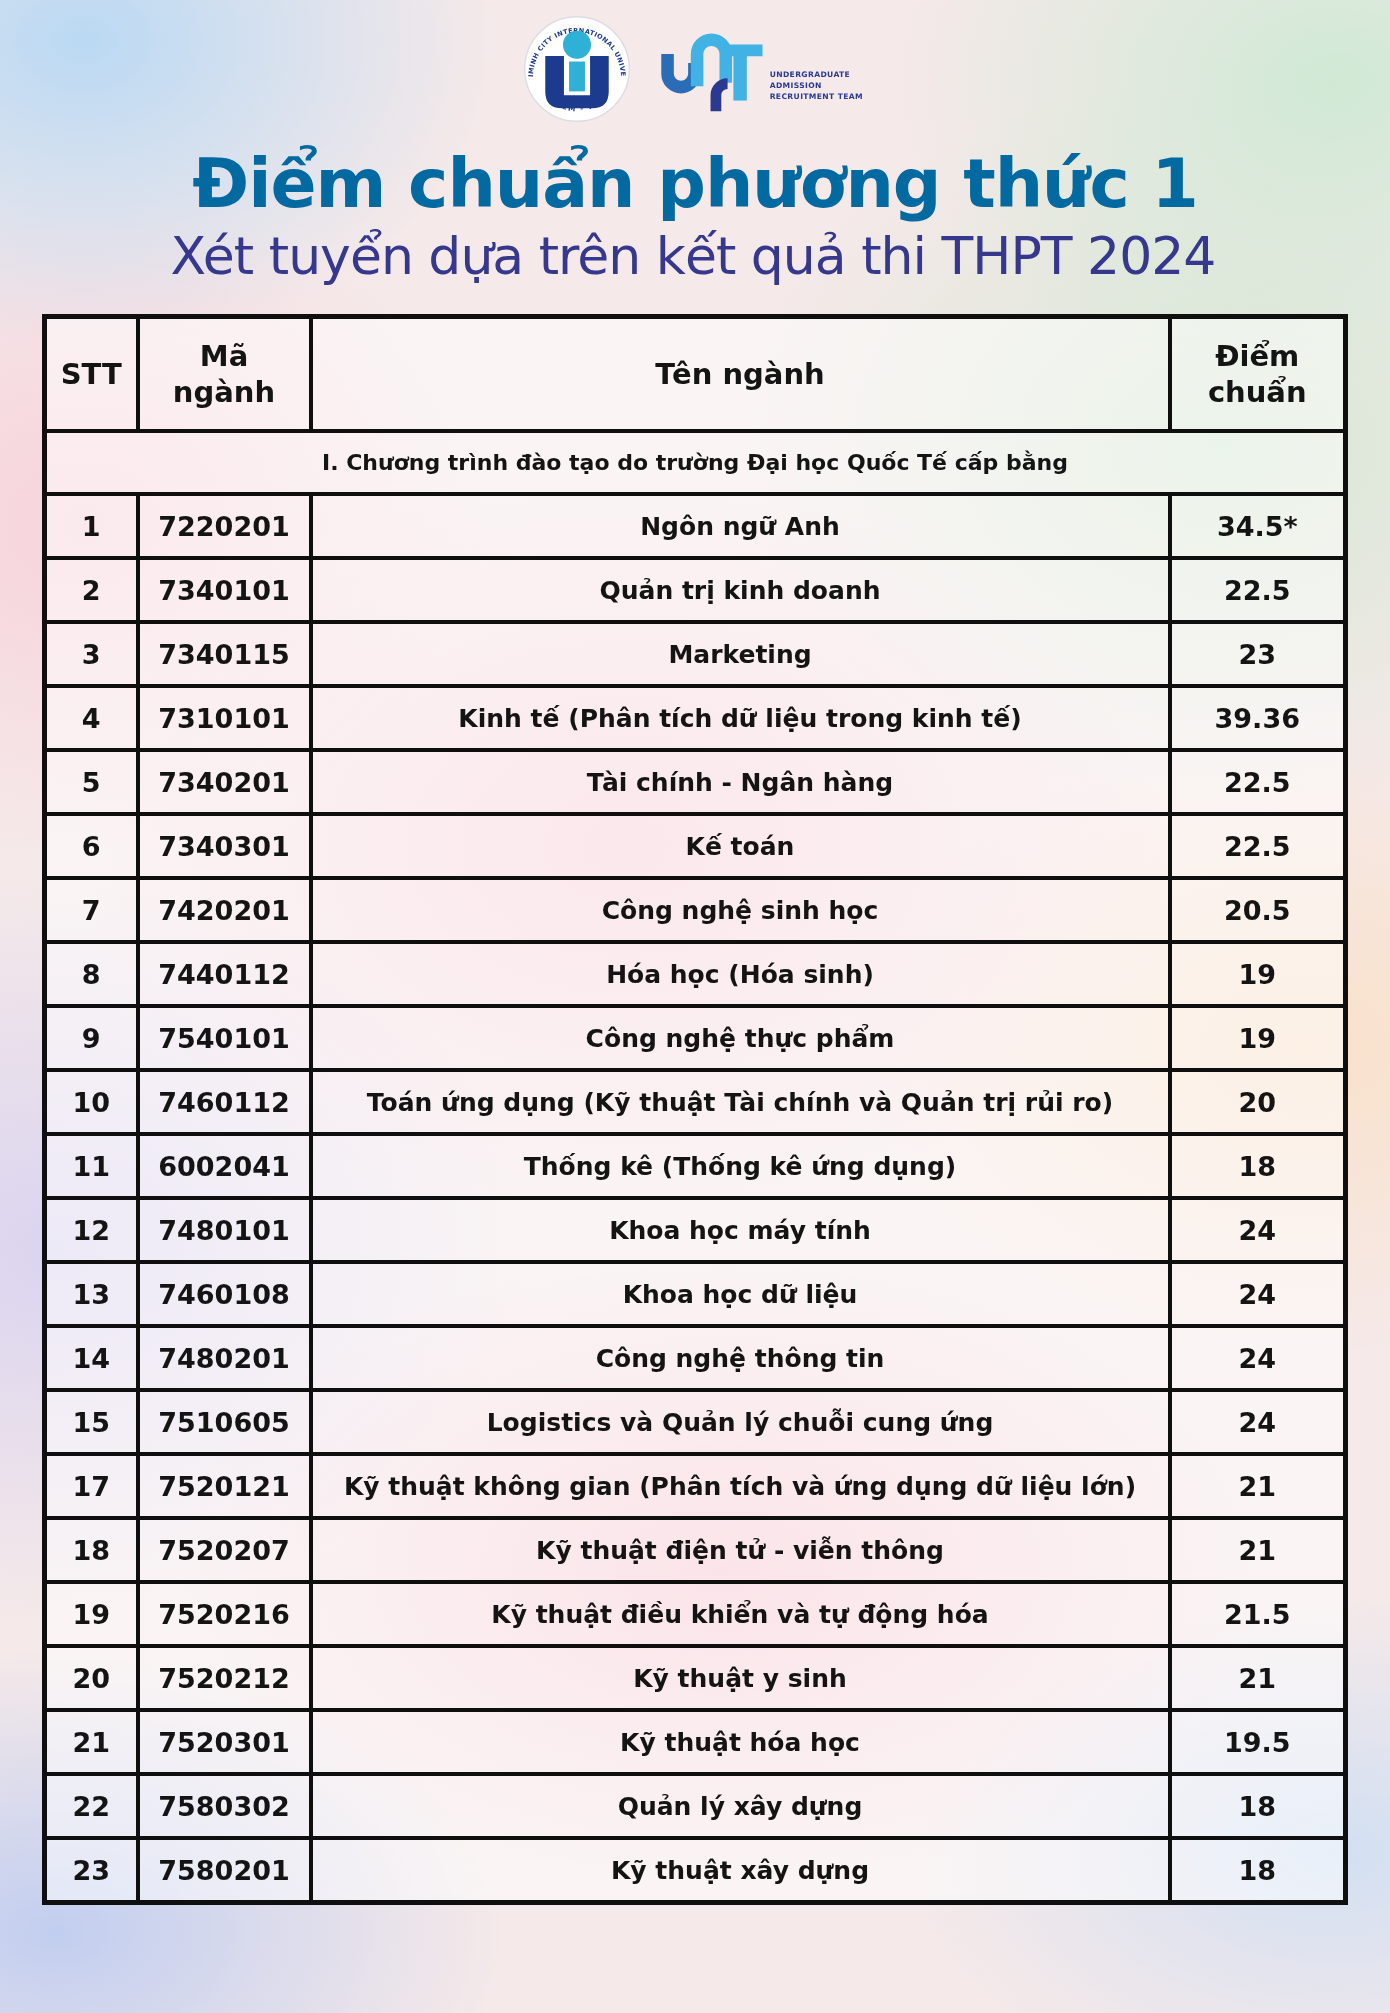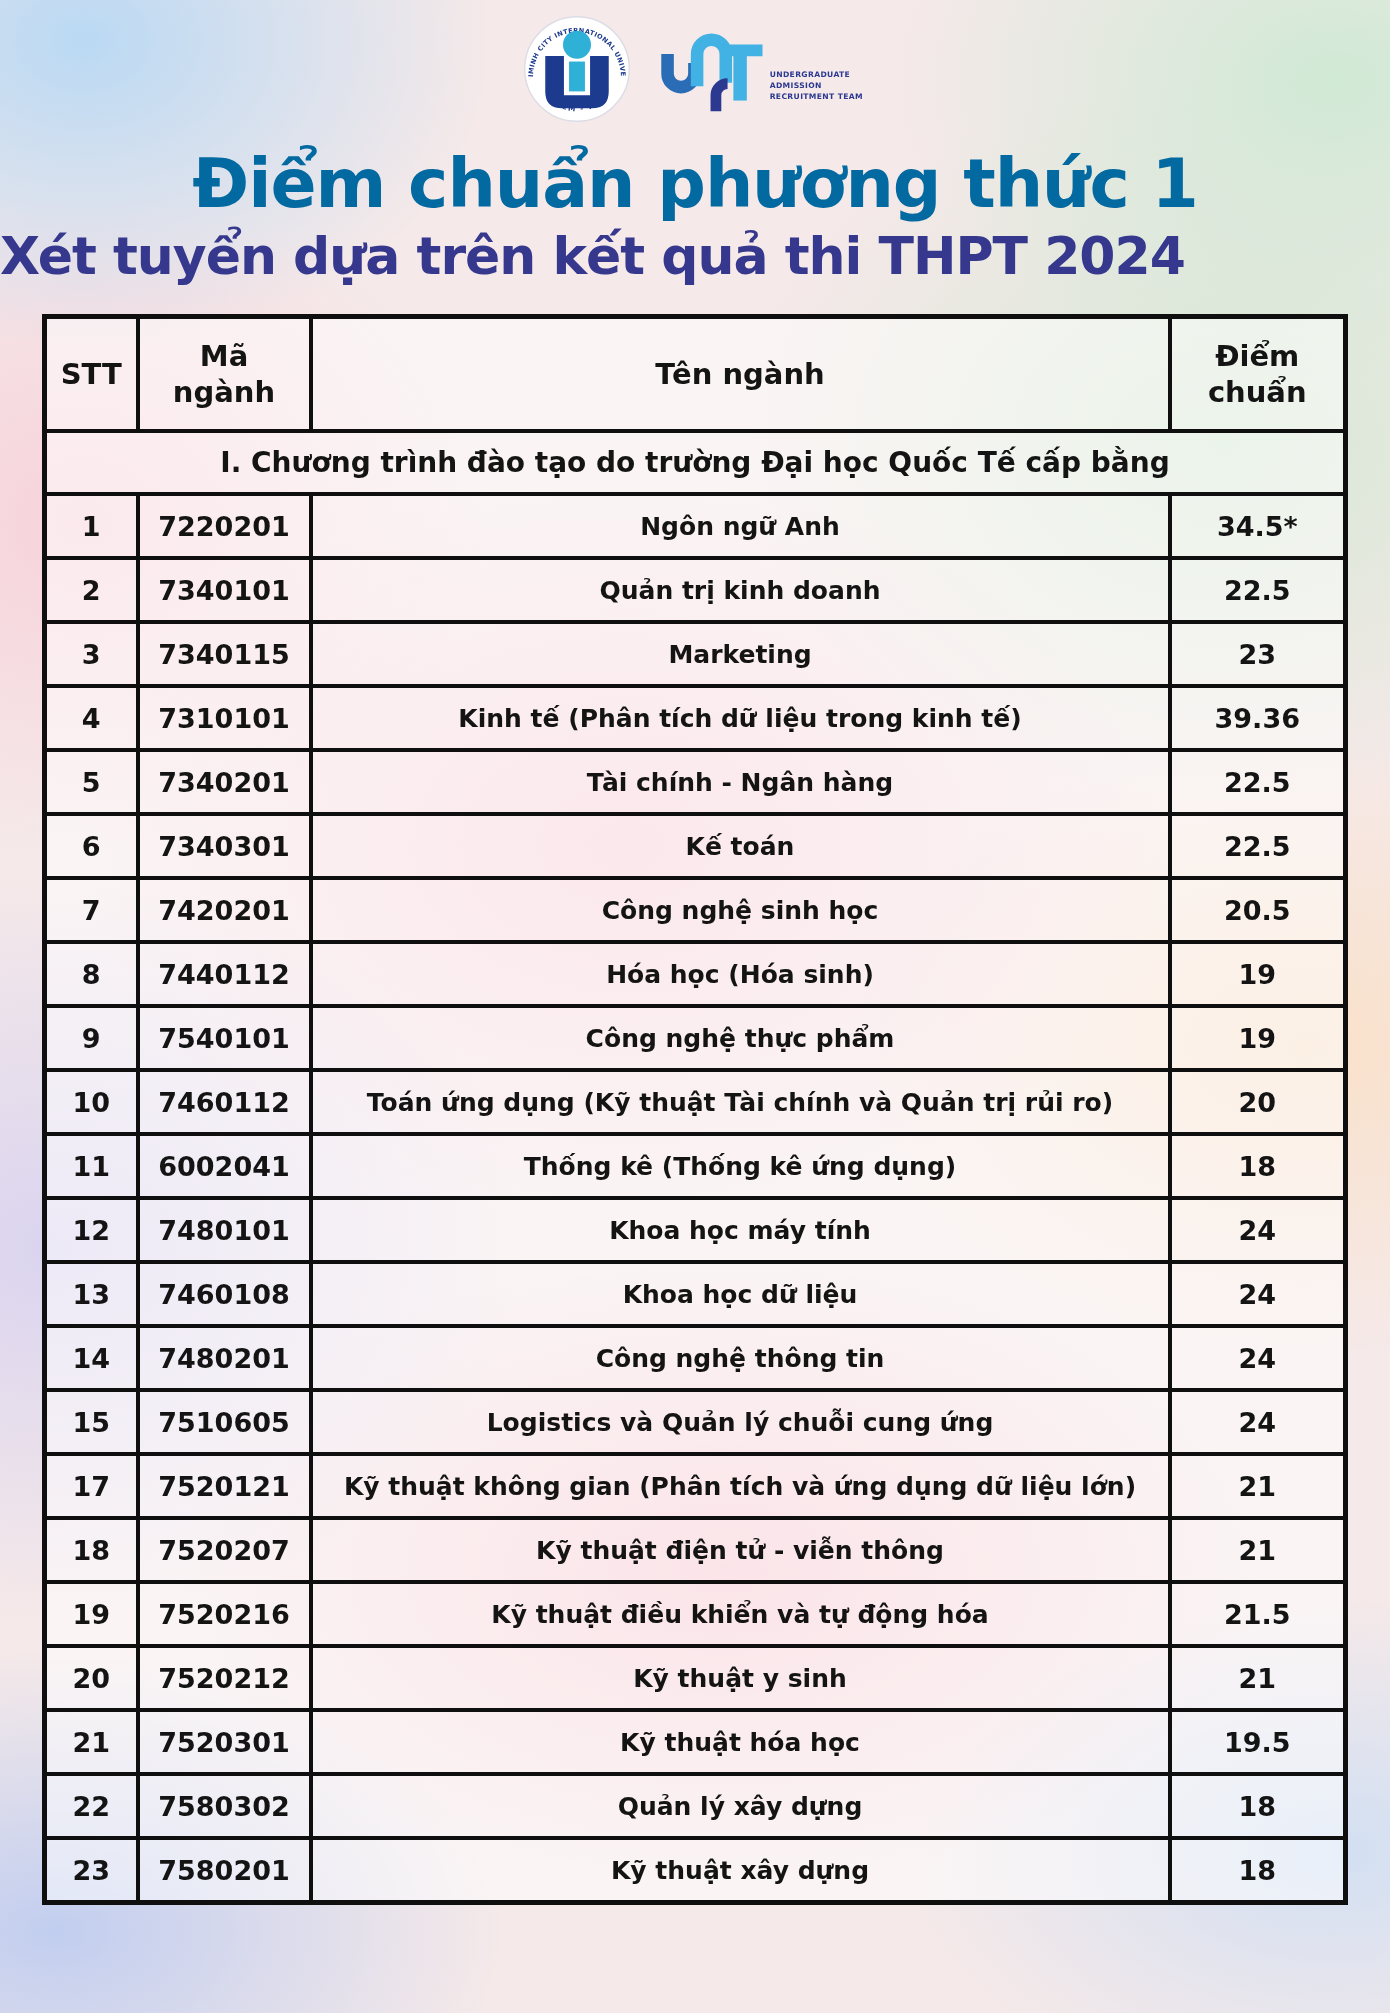--- a/index.html
+++ b/index.html
@@ -25,22 +25,22 @@
     gap:22px;padding-top:10px;height:118px;
   }
   .iu-logo{width:112px;height:112px;display:block;}
   .uart-logo{width:215px;height:100px;display:block;margin-top:4px;}
   h1.title{
     margin:20px 0 0 0;text-align:center;
     font-size:68px;line-height:1.05;font-weight:bold;
     color:#0369a1;letter-spacing:-1px;
   }
   h2.subtitle{
-    margin:10px 4px 0 0;
-    font-size:52px;line-height:1.05;font-weight:bold;
+    margin:10px 4px 0 0;text-align:center;
+    font-size:52px;line-height:1.05;font-weight:normal;
     color:#35388d;letter-spacing:-1px;
   }
   table.scores{
     border-collapse:collapse;table-layout:fixed;
     width:1301px;margin:30px auto 0 auto;
     border:5px solid #0f0f0f;
   }
   table.scores td, table.scores th{
     border:4px solid #0f0f0f;
     background:rgba(255,255,255,.5);
@@ -48,21 +48,21 @@
     text-align:center;vertical-align:middle;
     padding:2px 8px;overflow:hidden;
   }
   col.w-stt{width:93px;}
   col.w-code{width:173px;}
   col.w-name{width:859px;}
   col.w-score{width:176px;}
   tr.head-row{height:115px;}
   tr.head-row th{font-size:29px;line-height:1.25;}
   tr.section-row{height:63px;}
-  tr.section-row td{font-size:28px;white-space:nowrap;}
+  tr.section-row td{font-size:22px;white-space:nowrap;}
   tbody tr.data-row{height:64px;}
   td.c-stt,td.c-code,td.c-score{font-size:27px;white-space:nowrap;}
   td.c-name{font-size:25px;white-space:nowrap;}
 </style>
 </head>
 <body>
 
 <div class="page">
 
   <div class="brand-row">

